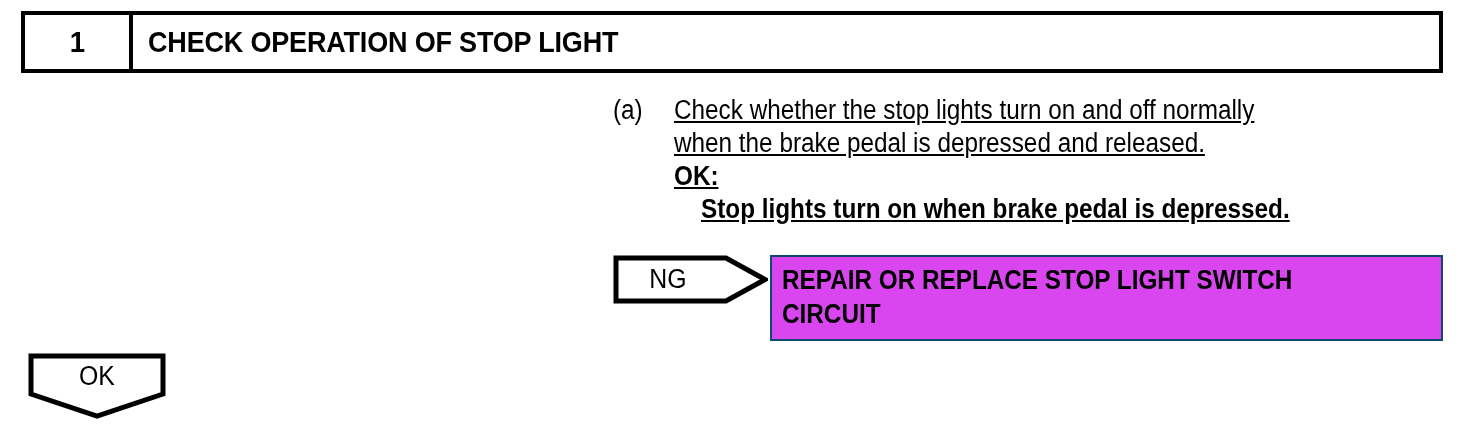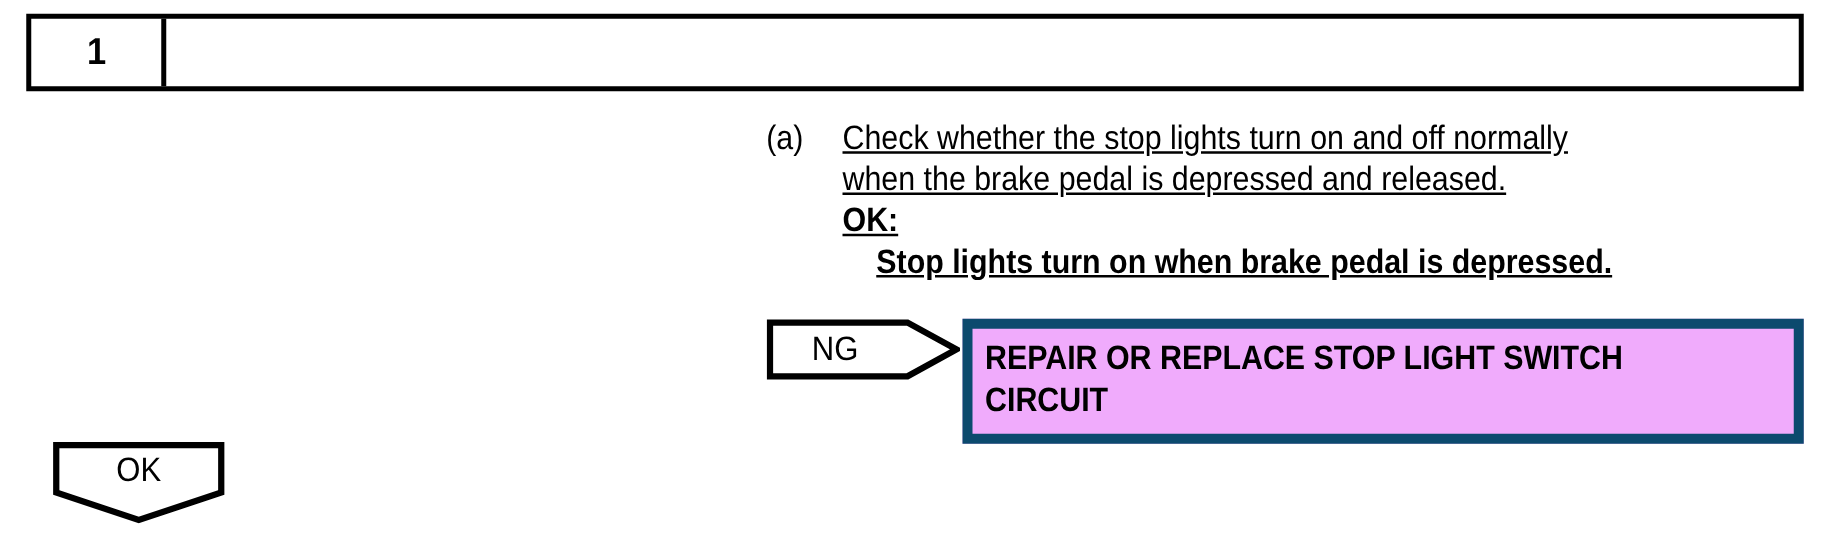--- a/index.html
+++ b/index.html
@@ -125,39 +125,39 @@
     line-height: 1;
     transform: scaleX(0.92);
   }
 
   
   .result-box {
     position: absolute;
     left: 770px;
     top: 255px;
     width: 673px;
-    height: 100px;
-    border: 8px solid #0c4a6e;
-    box-sizing: border-box;
-    background: #f0abfc;
+    height: 86px;
+    border: 2px solid #0c4a6e;
+    box-sizing: border-box;
+    background: #d946ef;
     padding: 6px 0 0 10px;
   }
   .result-line {
     font-size: 27px;
     line-height: 34px;
     font-weight: bold;
     white-space: nowrap;
     transform: scaleX(0.9);
     transform-origin: left top;
   }
 
   
   .ok-pentagon {
     position: absolute;
-    left: 42px;
+    left: 28px;
     top: 353px;
     width: 138px;
     height: 66px;
   }
   .ok-pentagon svg {
     display: block;
     width: 138px;
     height: 66px;
   }
   .ok-label {
@@ -173,20 +173,23 @@
     line-height: 1;
     transform: scaleX(0.92);
   }
 </style>
 </head>
 <body>
 
 <div class="step-header">
   <div class="step-number-cell">
     <span class="step-number">1</span>
+  </div>
+  <div class="step-title-cell">
+    <span class="step-title">CHECK OPERATION OF STOP LIGHT</span>
   </div>
 </div>
 
 <div class="procedure">
   <div class="proc-row">
     <span class="proc-marker">(a)</span>
     <div class="proc-body">
       <div class="proc-line">Check whether the stop lights turn on and off normally</div>
       <div class="proc-line">when the brake pedal is depressed and released.</div>
       <div class="proc-line bold">OK:</div>

